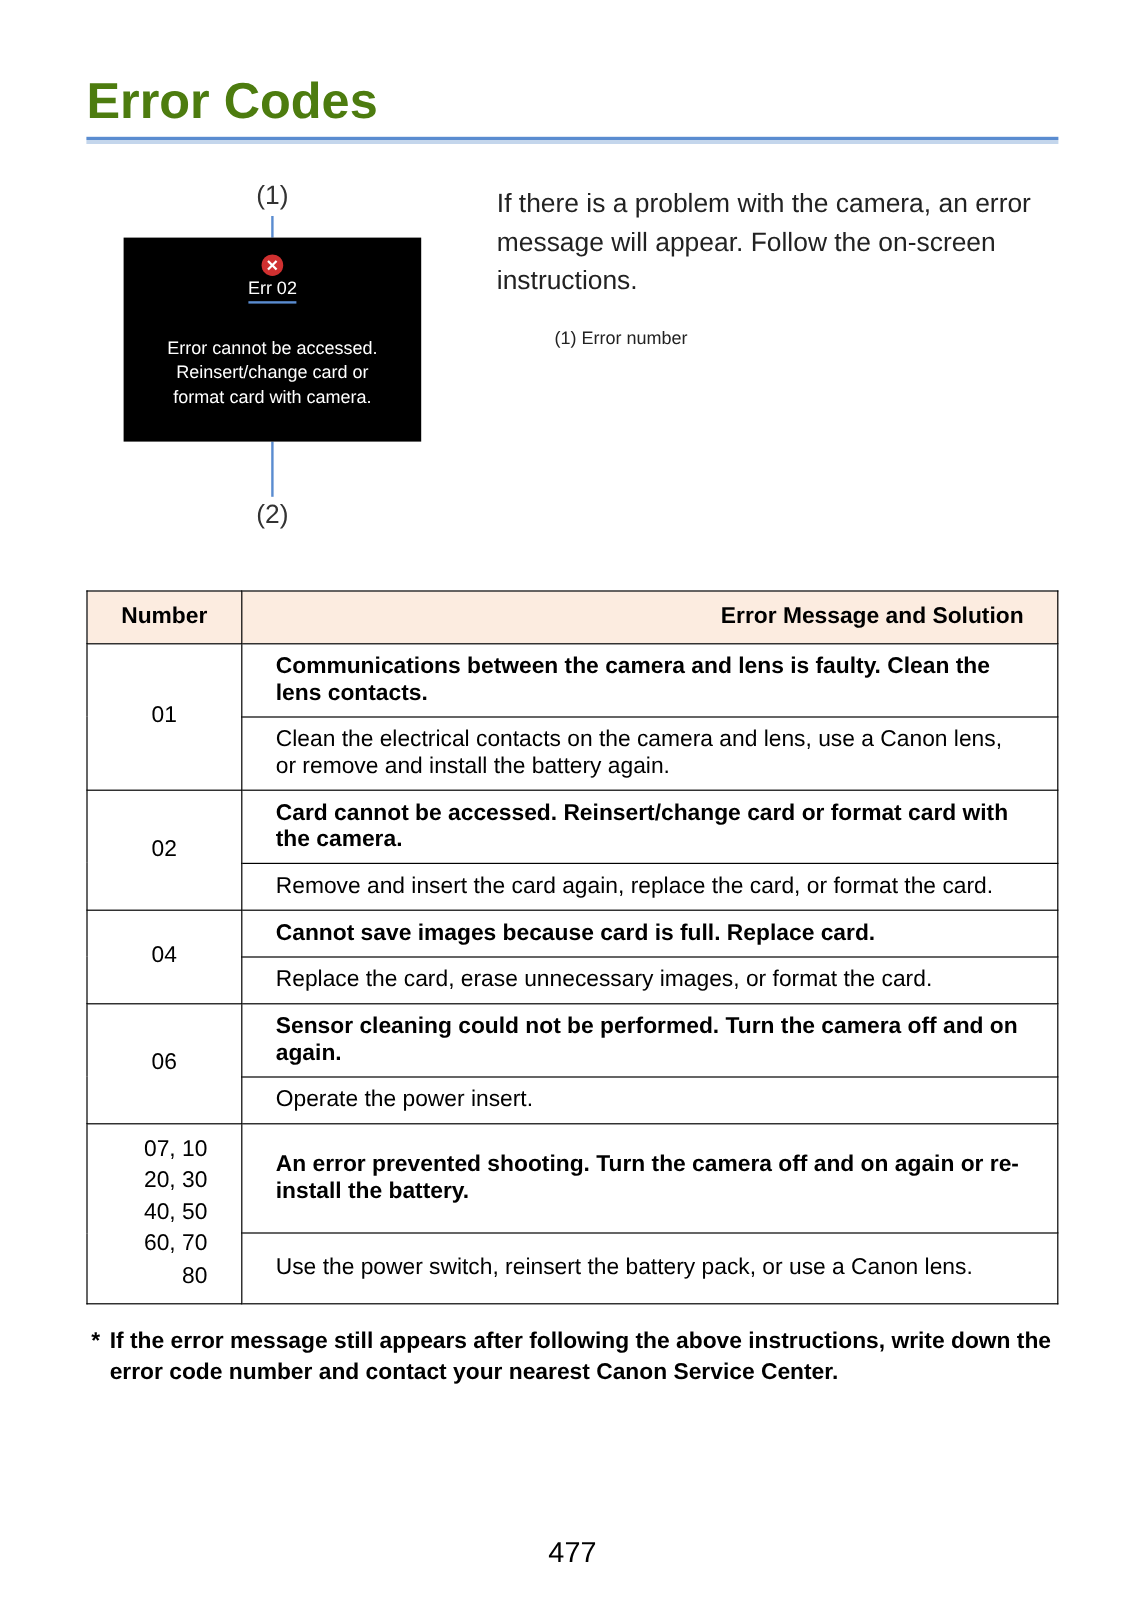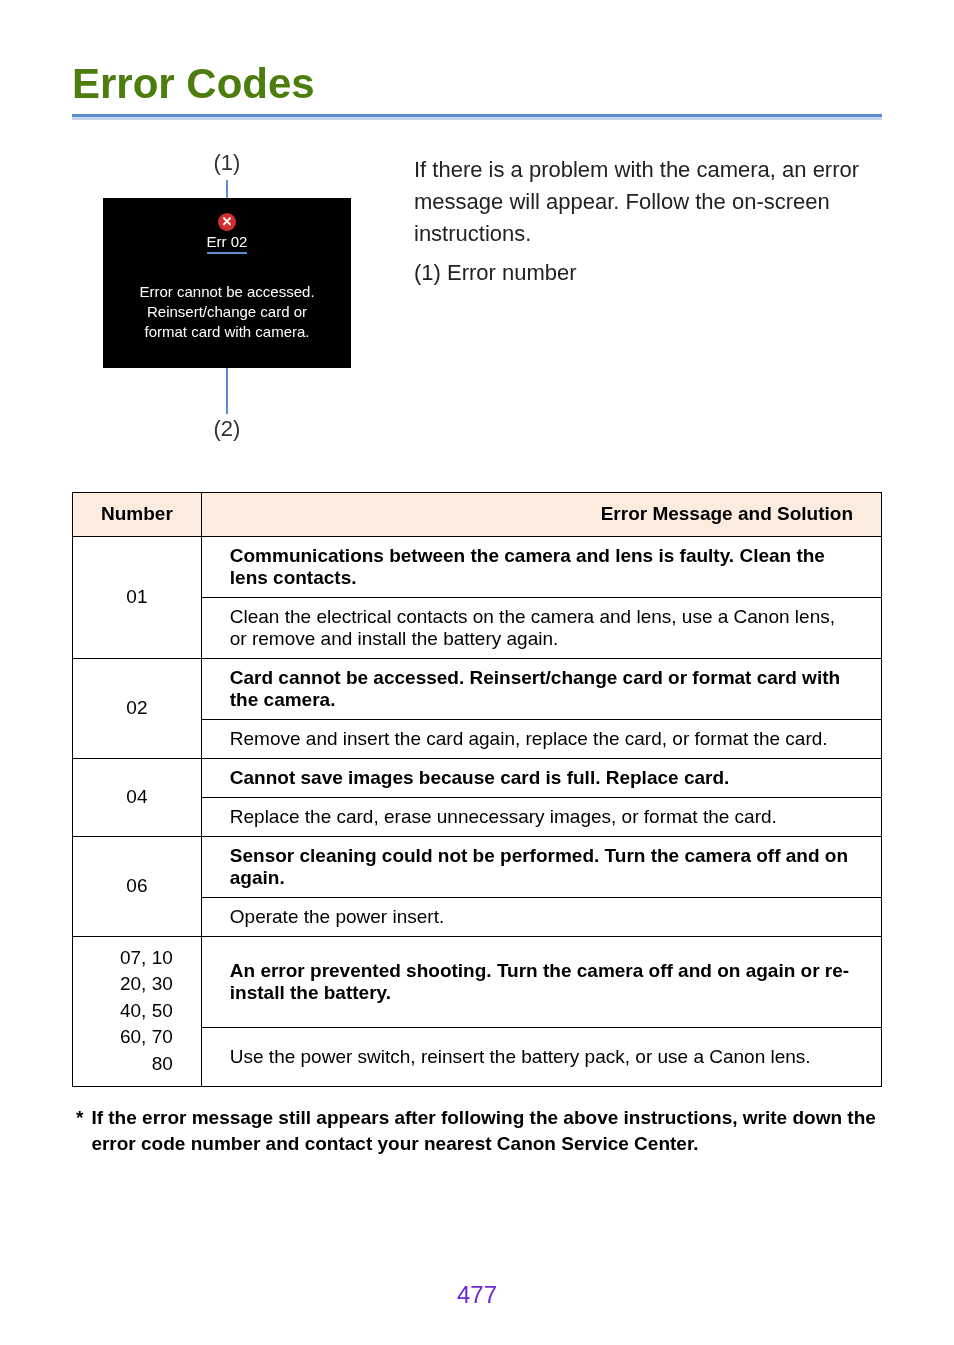--- a/index.html
+++ b/index.html
@@ -91,22 +91,22 @@
     color: #333;
     margin-top: 2px;
   }
   .text-col {
     flex: 1;
     font-size: 22px;
     line-height: 1.45;
     color: #222;
     padding-top: 4px;
   }
-  .intro-para { margin-bottom: 6px; }
-  .legend-item { font-size: 22px; line-height: 1.5; }
+  .intro-para { margin-bottom: 22px; }
+  .legend-item { font-size: 15px; line-height: 1.5; margin-left: 48px; }
   table {
     width: 100%;
     border-collapse: collapse;
     font-size: 19px;
   }
   th, td {
     border: 1px solid #000;
     padding: 8px 28px;
     vertical-align: middle;
   }
@@ -129,21 +129,21 @@
     display: flex;
     line-height: 1.4;
   }
   .footnote-star { margin: 0 8px 0 4px; }
   .page-num {
     position: absolute;
     bottom: 36px;
     left: 0; right: 0;
     text-align: center;
     font-size: 24px;
-    color: #6d28d9;
+    color: #000000;
   }
 </style>
 </head>
 <body>
 
 <h1 class="title">Error Codes</h1>
 <div class="title-underline"></div>
 
 <div class="upper-section">
   <div class="diagram-col">

